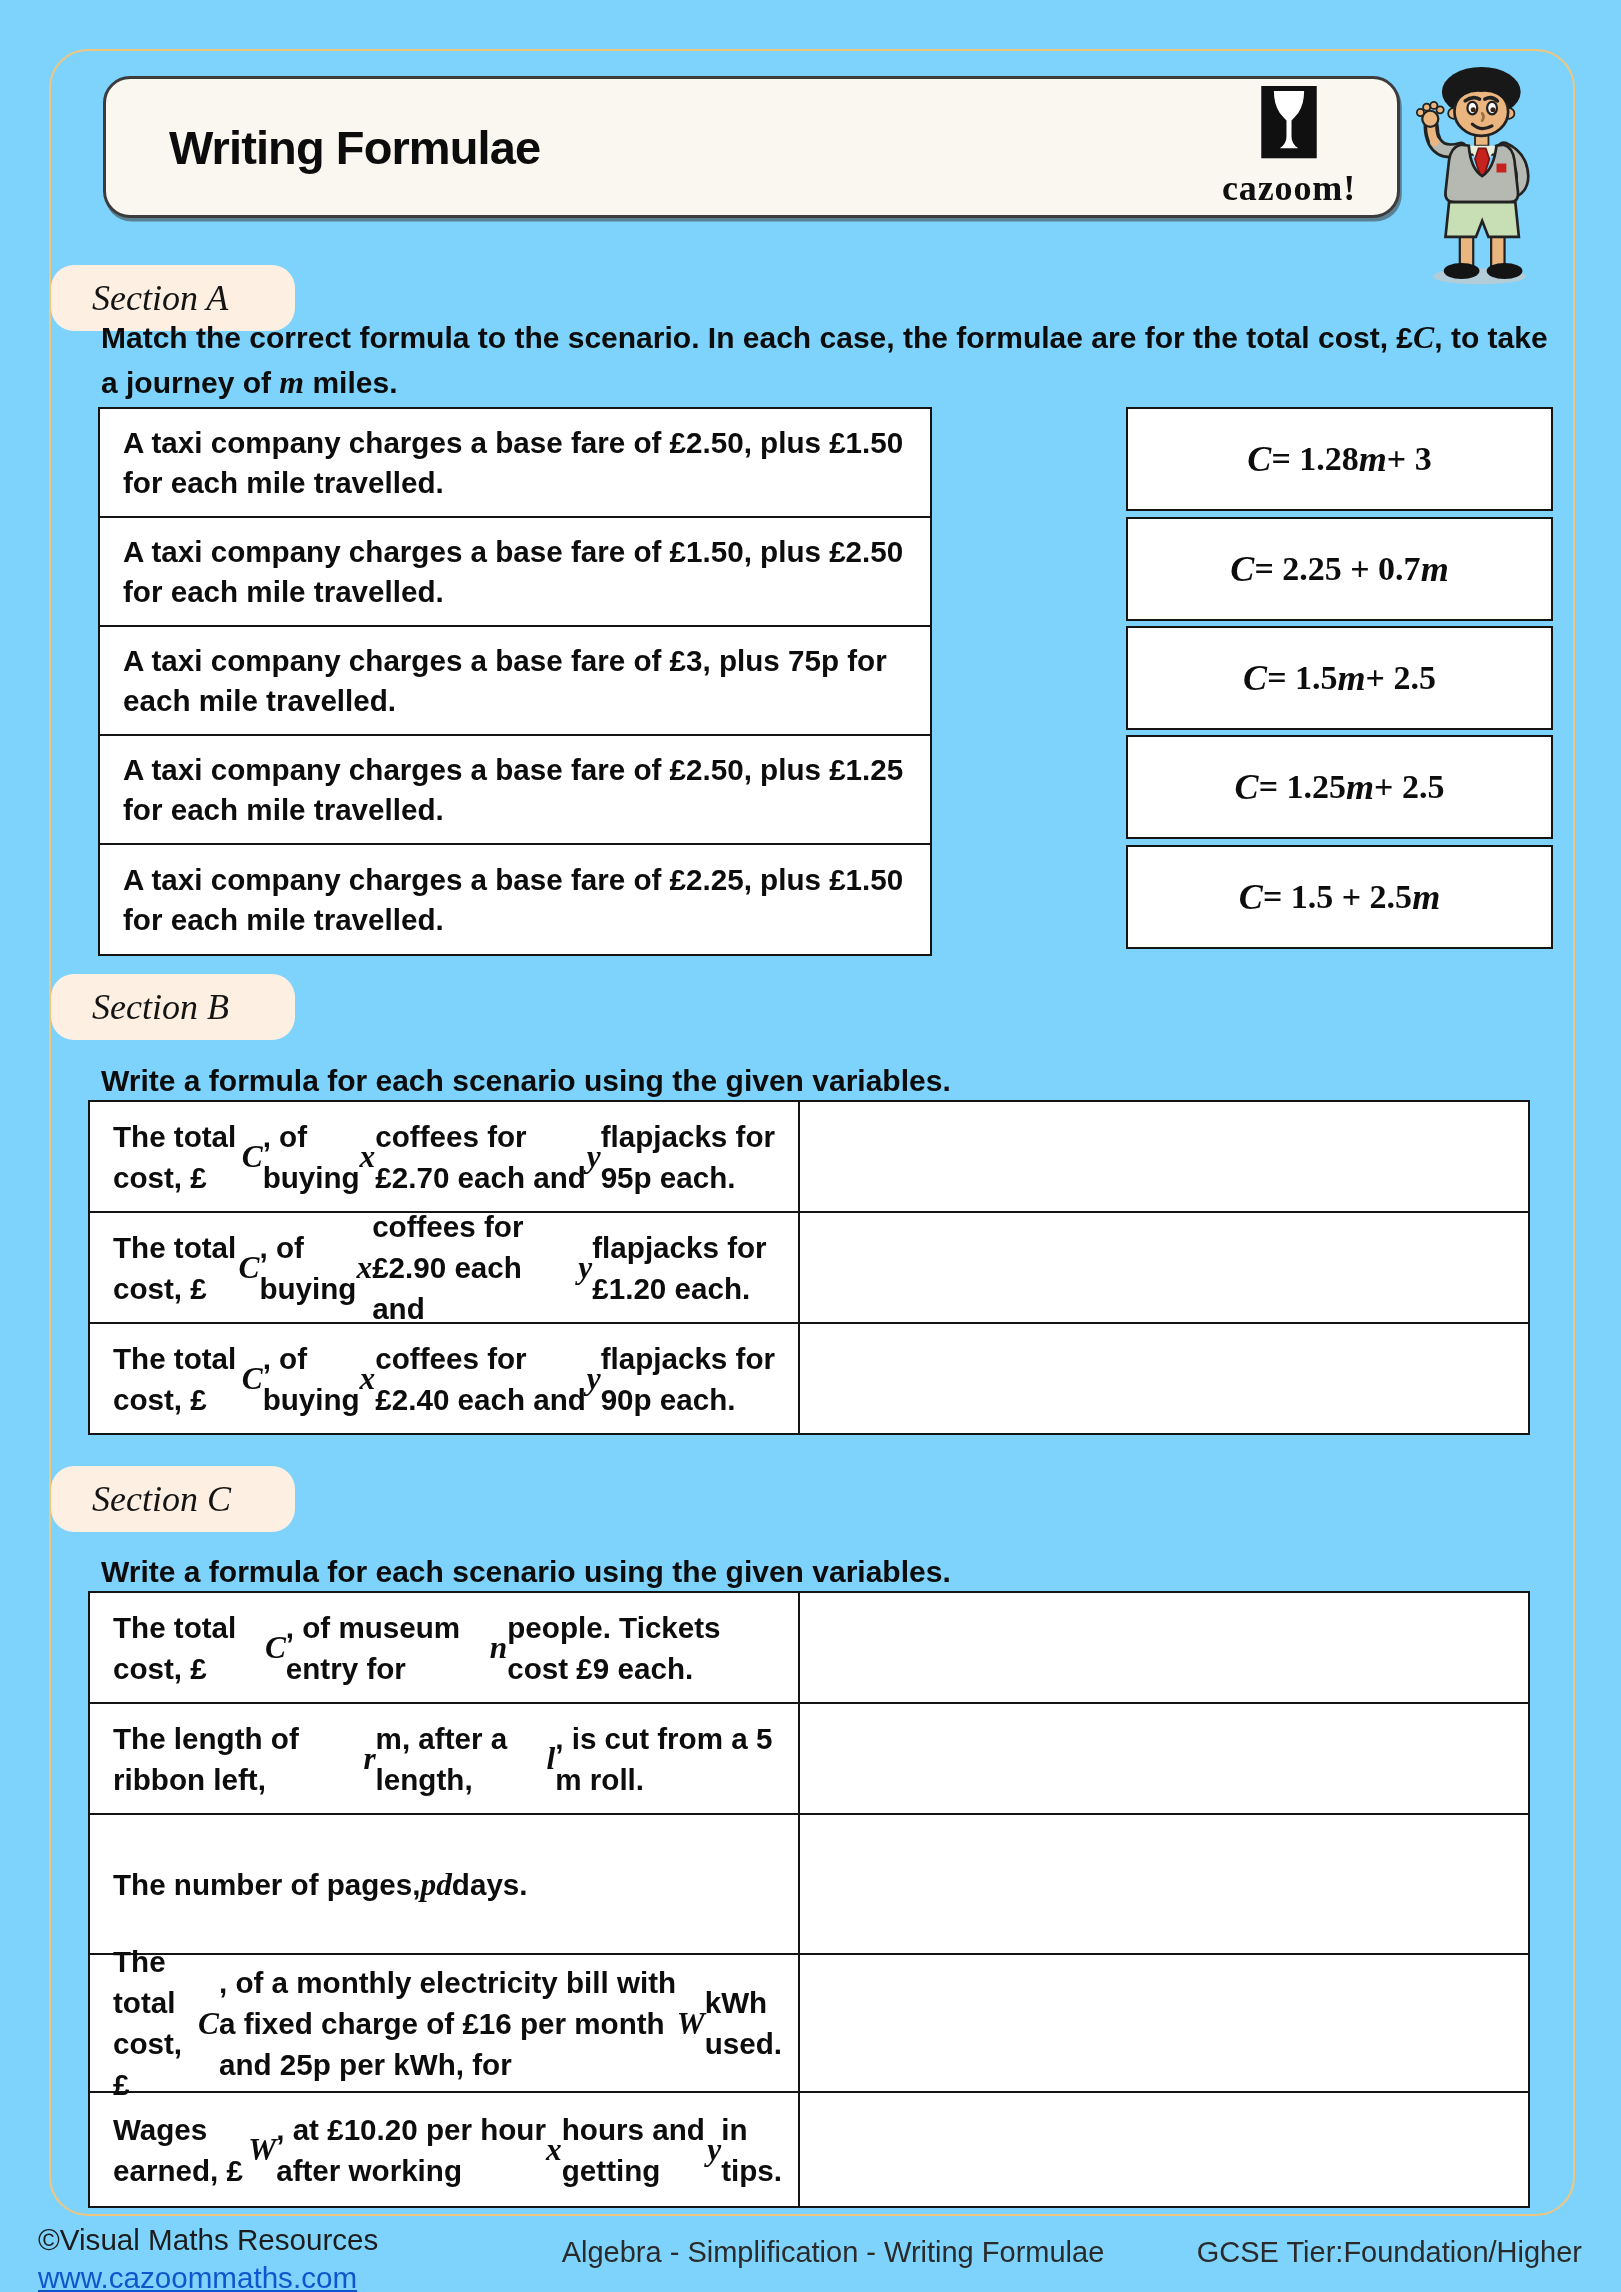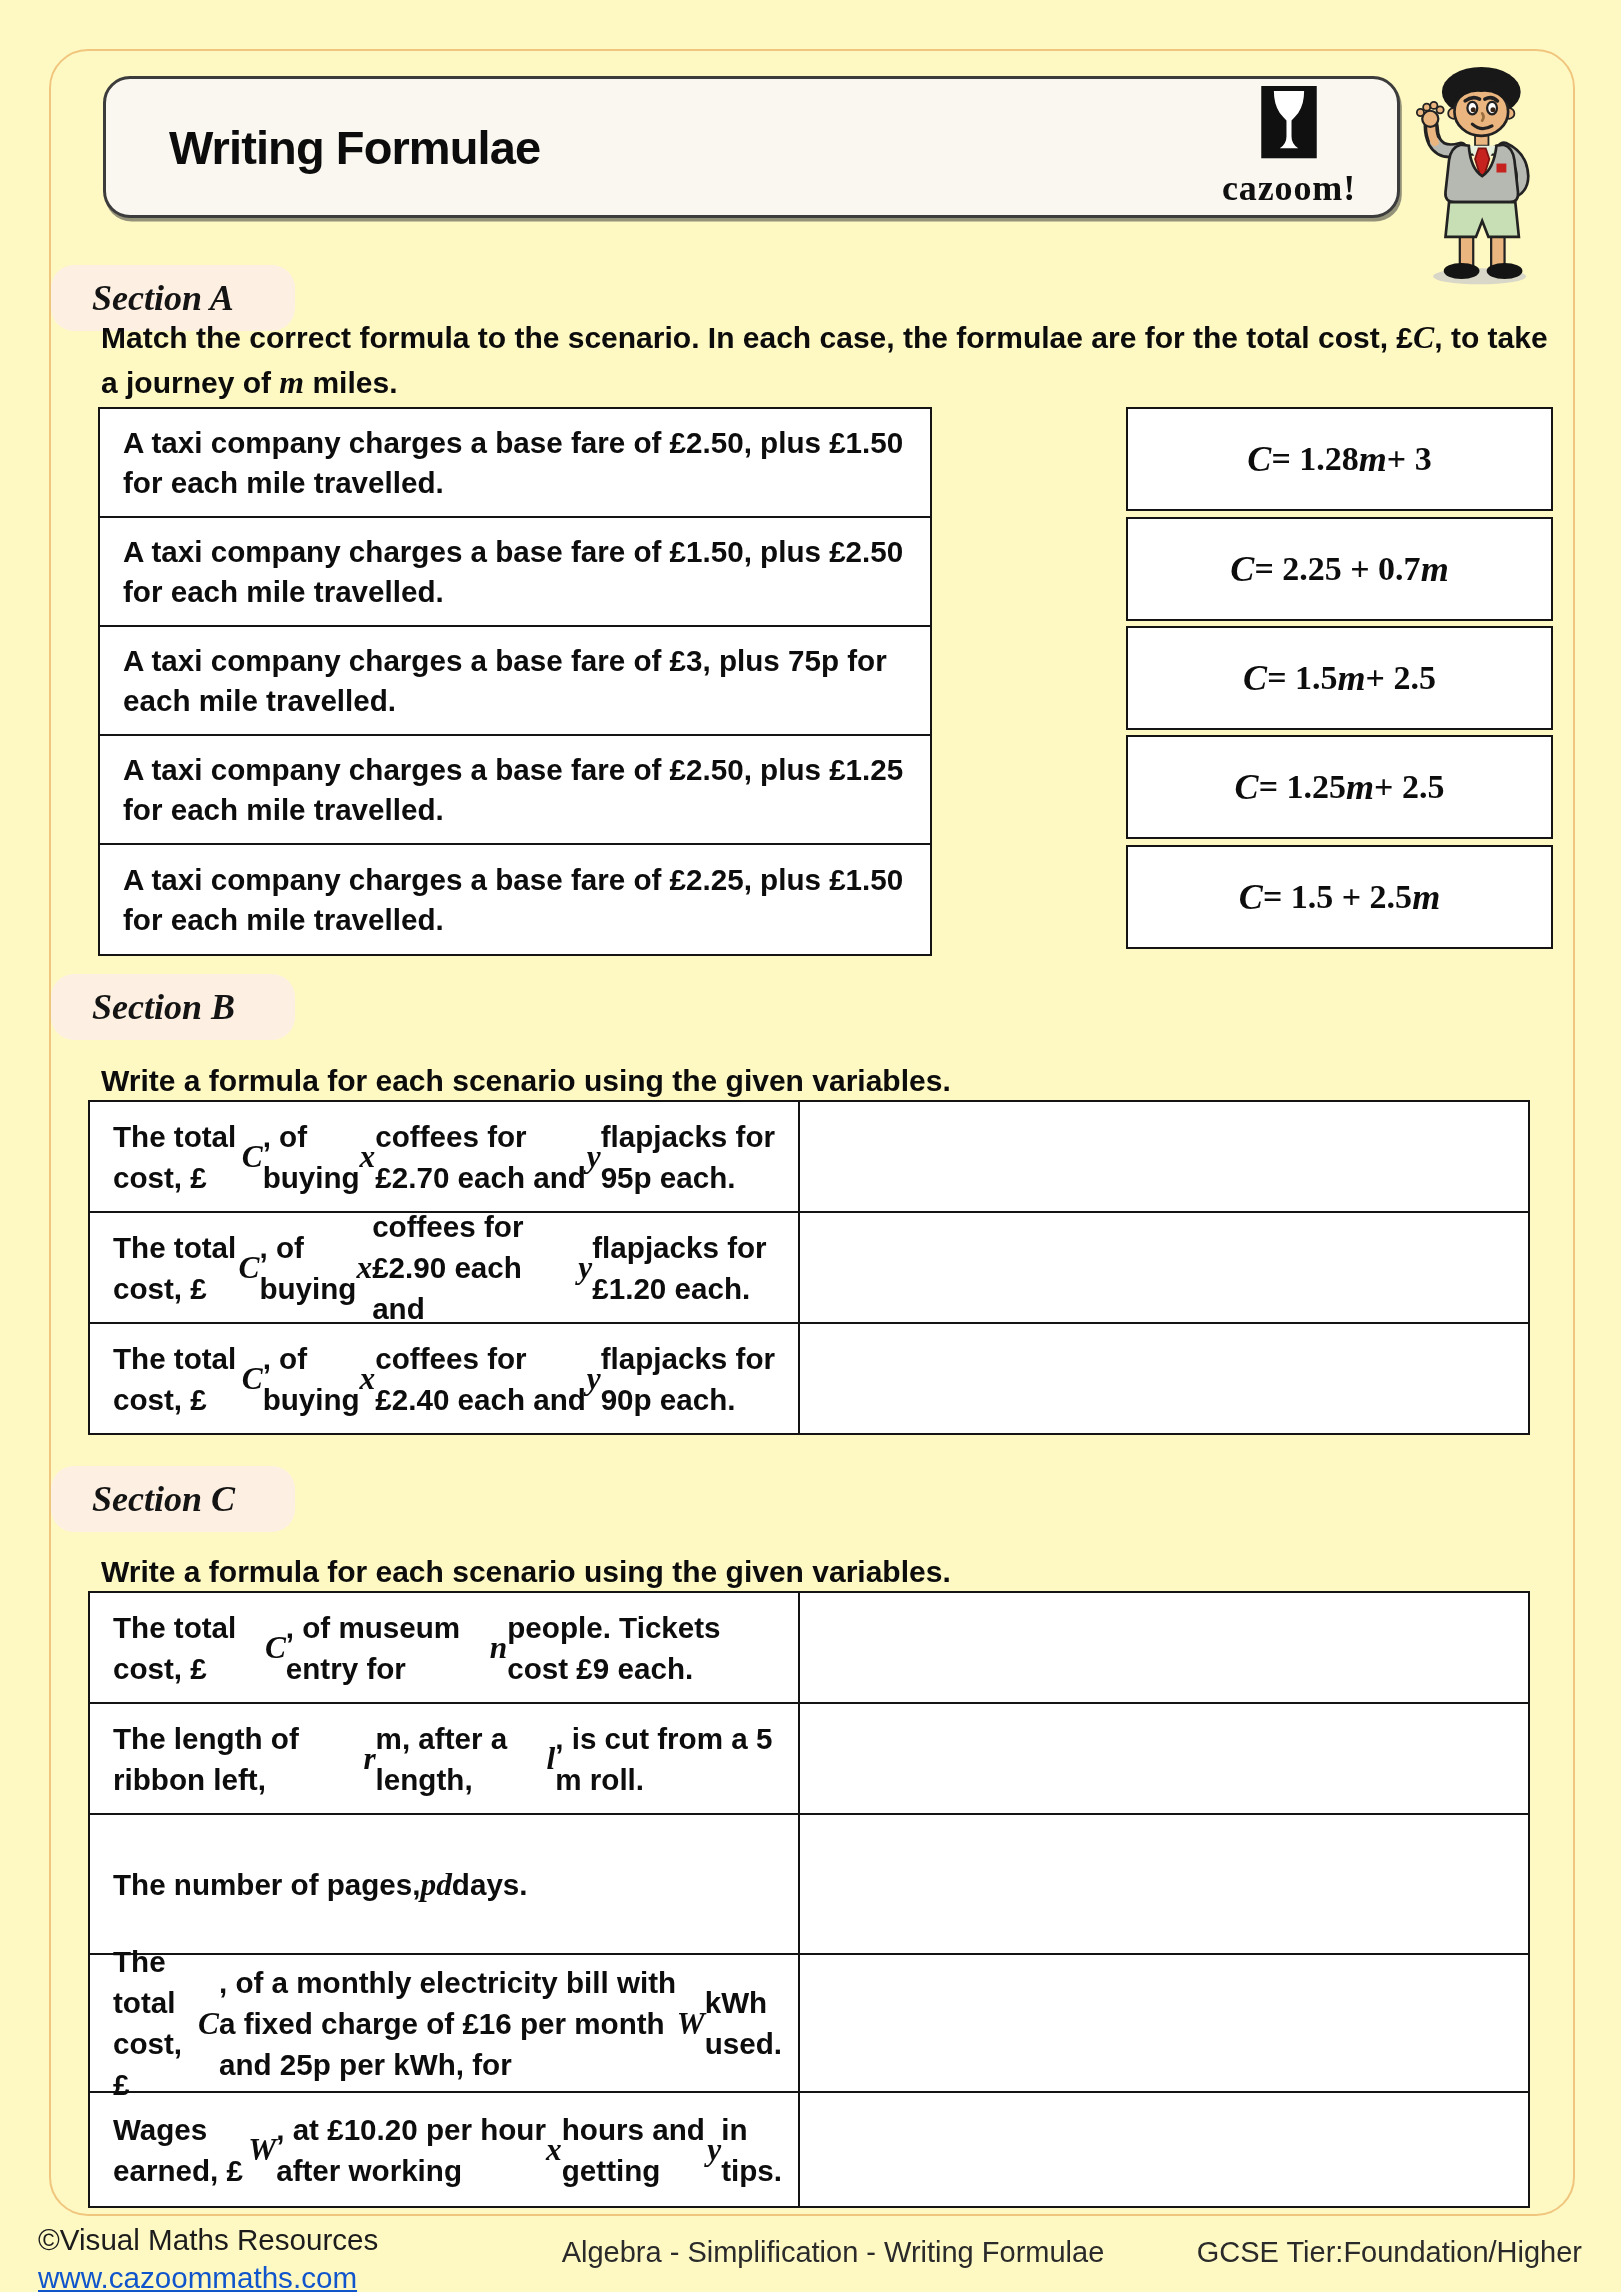--- a/index.html
+++ b/index.html
@@ -1,35 +1,35 @@
 <!DOCTYPE html>
 <html lang="en" style="font-size:14.3px"><head>
 <meta charset="utf-8">
 <title>Writing Formulae Worksheet</title>
 <style>
   html,body{margin:0;padding:0;background:#ffffff;}
-  .page{position:relative;width:1622px;height:2293px;background:#fef9c3;overflow:hidden;
+  .page{position:relative;width:1622px;height:2293px;background:#7dd3fc;overflow:hidden;
         font-family:"Liberation Sans",sans-serif;color:#0d0d0d;}
   .page-border{position:absolute;left:49px;top:49px;width:1522px;height:2163px;
         border:2.7px solid #f0c67e;border-radius:39px;}
   
   .title-box{position:absolute;left:103px;top:76px;width:1291px;height:136px;
         background:#faf7f1;border:3.6px solid #3c3c3c;border-radius:27px;
         box-shadow:1.8px 3.6px 0 rgba(60,60,60,.55);}
   .page-title{position:absolute;left:63px;top:50%;transform:translateY(-50%);
         font-size:47px;font-weight:bold;letter-spacing:-0.9px;color:#0c0c0c;white-space:nowrap;}
   .logo{position:absolute;right:32px;top:7.2px;width:152px;text-align:center;}
   .logo svg{display:block;margin:0 auto;}
   .logo-brand{font-family:"Liberation Serif",serif;font-weight:bold;font-size:36px;
         letter-spacing:0.9px;color:#101010;margin-top:1.8px;}
   .mascot{position:absolute;left:1390px;top:56px;width:179px;height:233px;}
   
   .section-label{position:absolute;left:51px;width:244px;height:66px;background:#fdf0e2;
         border-radius:23px;display:flex;align-items:center;padding-left:41px;box-sizing:border-box;
-        font-family:"Liberation Serif",serif;font-style:italic;font-weight:bold;font-size:36px;color:#141414;}
+        font-family:"Liberation Serif",serif;font-style:italic;font-weight:normal;font-size:36px;color:#141414;}
   
   .instr{position:absolute;left:101px;width:1460px;font-weight:bold;font-size:30px;line-height:45px;color:#0c0c0c;}
   
   .mvar{font-family:"Liberation Serif",serif;font-style:italic;font-weight:bold;font-size:1.06em;}
   
   .scen-table{position:absolute;left:98px;top:407px;width:834px;box-sizing:border-box;
         border:2.7px solid #141414;background:#fff;}
   .scen-row{height:107px;box-sizing:content-box;display:flex;align-items:center;
         padding:0 16px 0 23px;border-bottom:2.7px solid #141414;
         font-weight:bold;font-size:29.6px;line-height:40px;}

